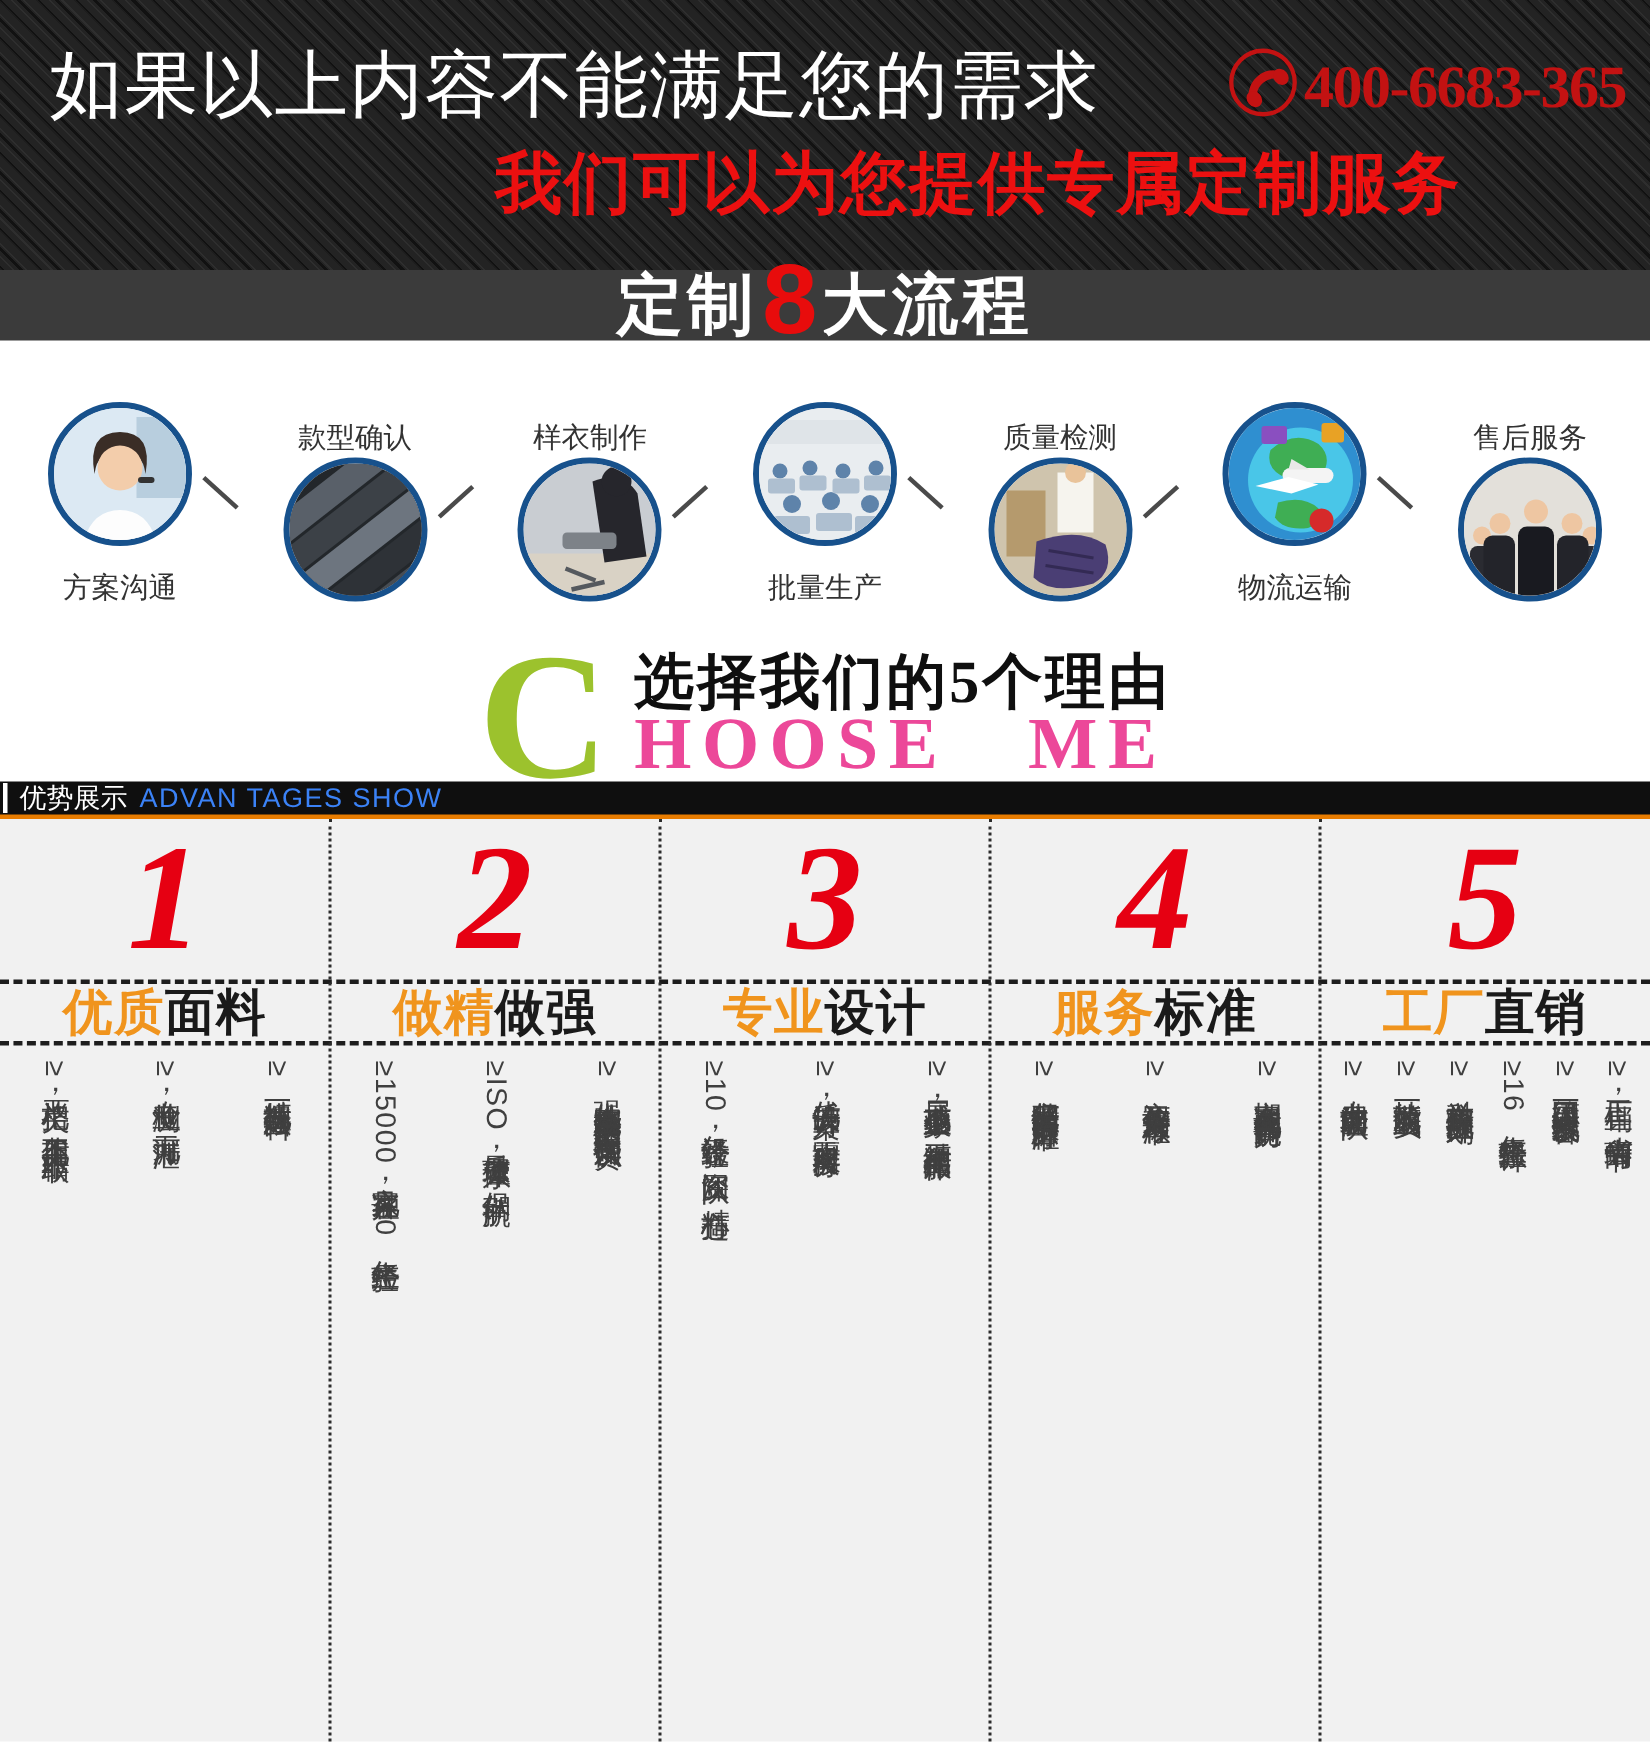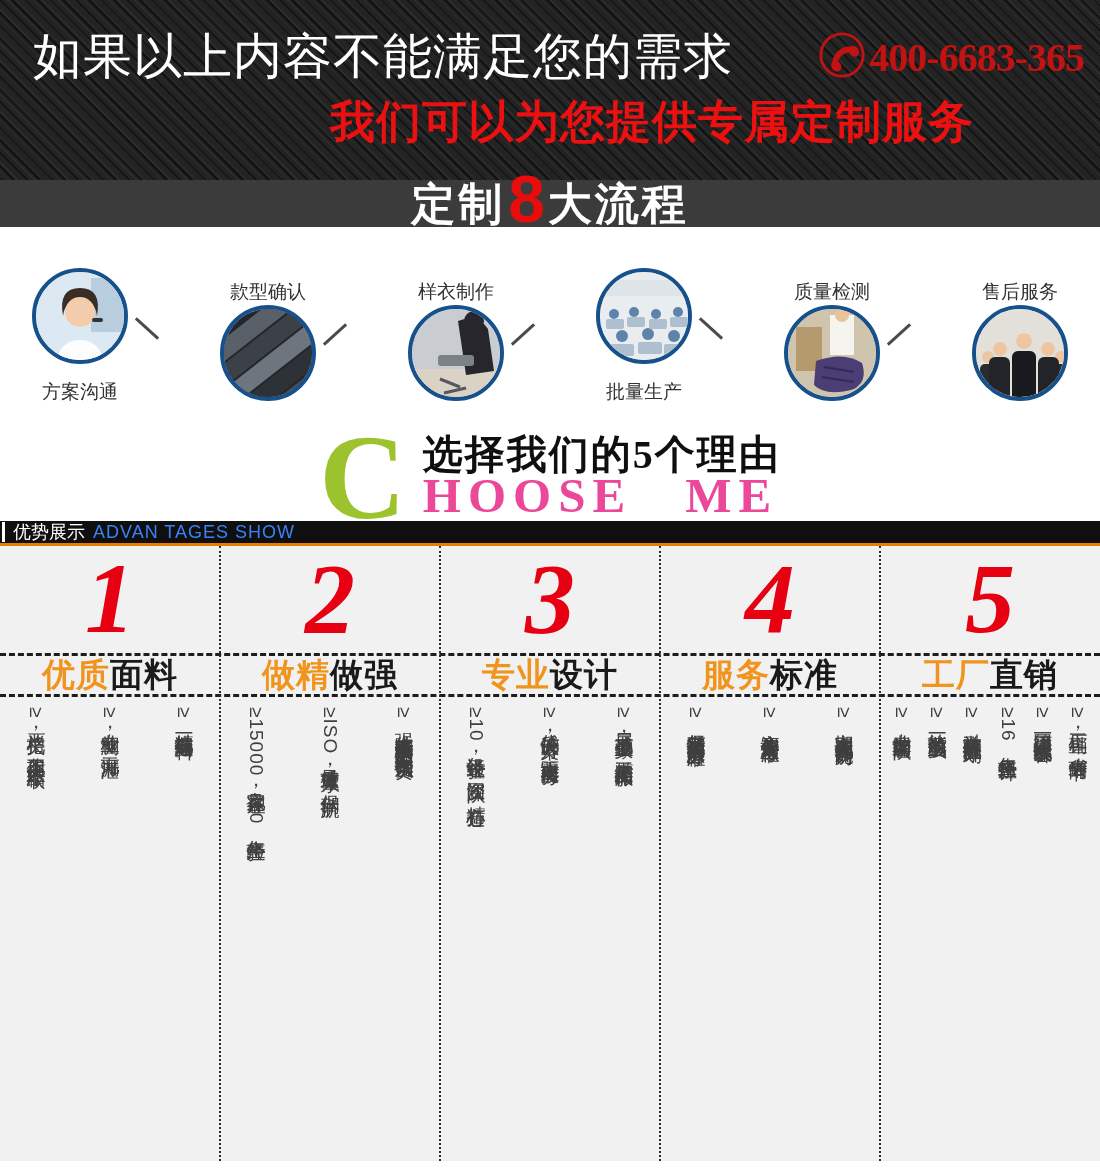--- a/index.html
+++ b/index.html
@@ -196,20 +196,38 @@
           <path d="M42 6 h24 v40 h-24 z" fill="#f6f4ee"></path>
           <circle cx="54" cy="6" r="7" fill="#e9c39a"></circle>
           <path d="M28 52 q28 -10 46 2 q6 18 -8 26 q-28 8 -40 -4 z" fill="#4a3e74"></path>
           <path d="M36 58 l30 5 M34 68 l32 5" stroke="#332a54" stroke-width="2" fill="none"></path>
         </svg>
     </div>
     <div class="step-label">质量检测</div>
     <div class="connector"></div>
   </div>
 
+  <div class="step up">
+    <div class="step-circle">
+      <svg viewBox="0 0 96 96">
+          <rect width="96" height="96" fill="#2f8fd0"></rect>
+          <circle cx="48" cy="48" r="35" fill="#49c6e8"></circle>
+          <path d="M28 28 q16 -14 32 -4 q10 9 2 21 q-13 8 -23 2 q-15 -6 -11 -19z" fill="#3fae54"></path>
+          <path d="M33 63 q17 -5 27 4 q4 9 -7 13 q-16 2 -22 -7z" fill="#3fae54"></path>
+          <rect x="36" y="40" width="34" height="10" rx="5" fill="#f4f4f4"></rect>
+          <path d="M42 34 l12 7 h-14 z" fill="#e8e8e8"></path>
+          <path d="M18 52 l22 -6 20 5 -18 6 z" fill="#ffffff"></path>
+          <circle cx="62" cy="75" r="8" fill="#d62a2a"></circle>
+          <rect x="22" y="12" width="17" height="12" rx="2" fill="#8a4fc0"></rect>
+          <rect x="62" y="10" width="15" height="13" rx="2" fill="#e8a225"></rect>
+        </svg>
+    </div>
+    <div class="step-label">物流运输</div>
+    <div class="connector"></div>
+  </div>
 
   <div class="step down">
     <div class="step-circle">
       <svg viewBox="0 0 96 96">
           <rect width="96" height="96" fill="#e3e0da"></rect>
           <circle cx="12" cy="48" r="6" fill="#eec6a2"></circle>
           <rect x="4" y="55" width="16" height="41" rx="5" fill="#2a2b31"></rect>
           <circle cx="85" cy="48" r="6" fill="#eec6a2"></circle>
           <rect x="77" y="55" width="16" height="41" rx="5" fill="#2a2b31"></rect>
           <circle cx="24" cy="40" r="7" fill="#eec6a2"></circle>

